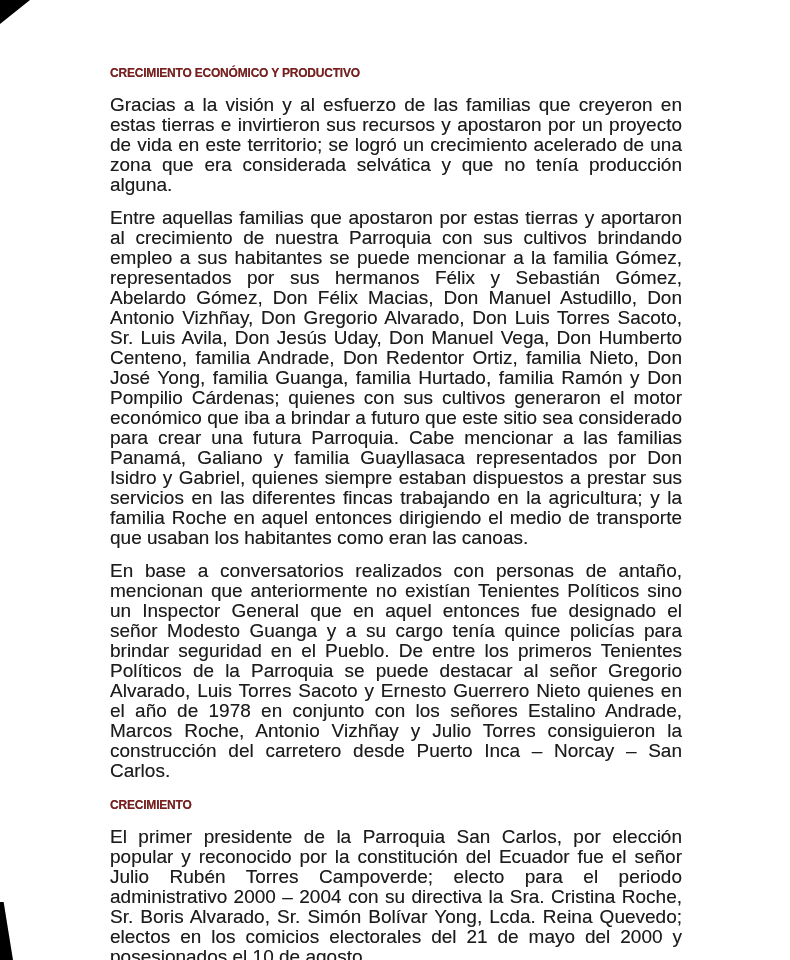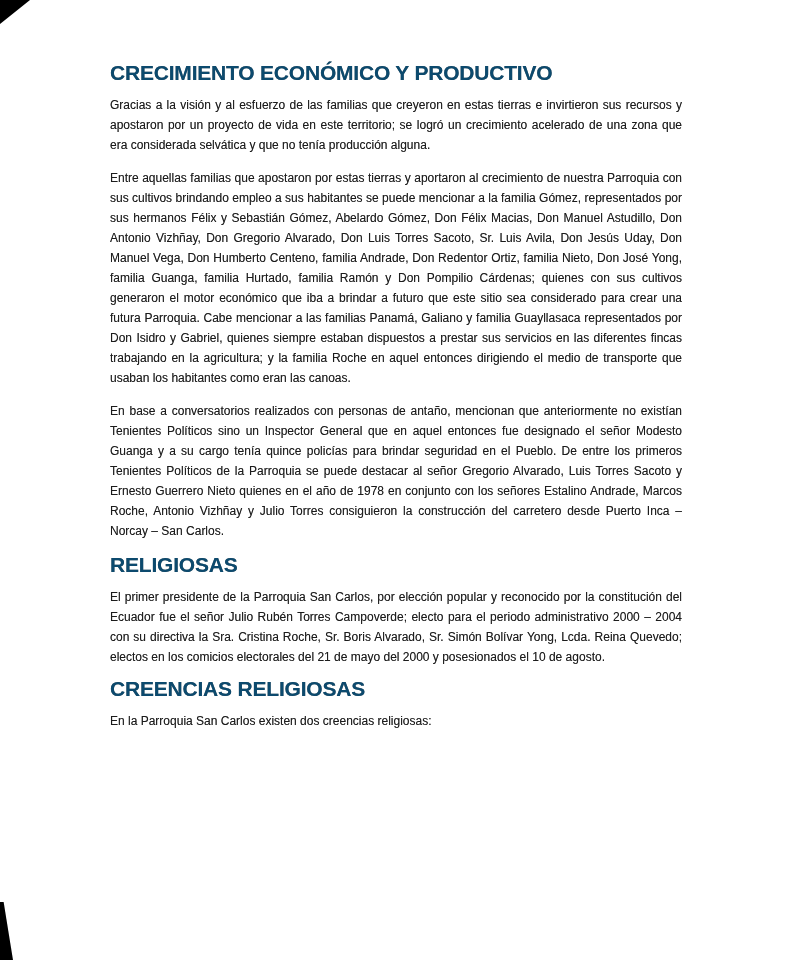--- a/index.html
+++ b/index.html
@@ -34,33 +34,33 @@
     clip-path: polygon(0 0, 28% 0, 100% 100%, 0 100%);
   }
   .content {
     position: absolute;
     left: 110px;
     top: 64px;
     width: 572px;
     color: #1c1c1c;
   }
   .content h2 {
-    font-size: 21px;
+    font-size: 12px;
     line-height: 18px;
     font-weight: 700;
-    color: #0c4a6e;
+    color: #7f1d1d;
     letter-spacing: -0.2px;
     margin: 0 0 13px 0;
     text-shadow: 0 0 0.4px rgba(0,0,0,0.55);
   }
   .content h2.extra-gap {
     margin-top: 15px;
   }
   .content p {
-    font-size: 12px;
+    font-size: 19px;
     line-height: 20px;
     margin: 8px 0 13px 0;
     text-align: justify;
     text-justify: inter-word;
     text-shadow: 0 0 0.35px rgba(0,0,0,0.45);
   }
   .content p.no-justify {
     text-align: left;
   }
 </style>
@@ -77,21 +77,21 @@
     <h2>CRECIMIENTO ECONÓMICO Y PRODUCTIVO</h2>
 
     <p>Gracias a la visión y al esfuerzo de las familias que creyeron en estas tierras e invirtieron sus recursos y apostaron por un proyecto de vida en este territorio; se logró un crecimiento acelerado de una zona que era considerada selvática y que no tenía producción alguna.</p>
 
     <p>Entre aquellas familias que apostaron por estas tierras y aportaron al crecimiento de nuestra Parroquia con sus cultivos brindando empleo a sus habitantes se puede mencionar a la familia Gómez, representados por sus hermanos Félix y Sebastián Gómez, Abelardo Gómez, Don Félix Macias, Don Manuel Astudillo, Don Antonio Vizhñay, Don Gregorio Alvarado, Don Luis Torres Sacoto, Sr. Luis Avila, Don Jesús Uday, Don Manuel Vega, Don Humberto Centeno, familia Andrade, Don Redentor Ortiz, familia Nieto, Don José Yong, familia Guanga, familia Hurtado, familia Ramón y Don Pompilio Cárdenas; quienes con sus cultivos generaron el motor económico que iba a brindar a futuro que este sitio sea considerado para crear una futura Parroquia. Cabe mencionar a las familias Panamá, Galiano y familia Guayllasaca representados por Don Isidro y Gabriel, quienes siempre estaban dispuestos a prestar sus servicios en las diferentes fincas trabajando en la agricultura; y la familia Roche en aquel entonces dirigiendo el medio de transporte que usaban los habitantes como eran las canoas.</p>
 
 
 
     <p>En base a conversatorios realizados con personas de antaño, mencionan que anteriormente no existían Tenientes Políticos sino un Inspector General que en aquel entonces fue designado el señor Modesto Guanga y a su cargo tenía quince policías para brindar seguridad en el Pueblo. De entre los primeros Tenientes Políticos de la Parroquia se puede destacar al señor Gregorio Alvarado, Luis Torres Sacoto y Ernesto Guerrero Nieto quienes en el año de 1978 en conjunto con los señores Estalino Andrade, Marcos Roche, Antonio Vizhñay y Julio Torres consiguieron la construcción del carretero desde Puerto Inca – Norcay – San Carlos.</p>
 
-    <h2 class="extra-gap">RELIGIOSAS</h2>
+    <h2 class="extra-gap">CRECIMIENTO</h2>
 
     <p>El primer presidente de la Parroquia San Carlos, por elección popular y reconocido por la constitución del Ecuador fue el señor Julio Rubén Torres Campoverde; electo para el periodo administrativo 2000 – 2004 con su directiva la Sra. Cristina Roche, Sr. Boris Alvarado, Sr. Simón Bolívar Yong, Lcda. Reina Quevedo; electos en los comicios electorales del 21 de mayo del 2000 y posesionados el 10 de agosto.</p>
 
     <h2>CREENCIAS RELIGIOSAS</h2>
 
     <p class="no-justify">En la Parroquia San Carlos existen dos creencias religiosas:</p>
 
   </div>
 </div>
 

